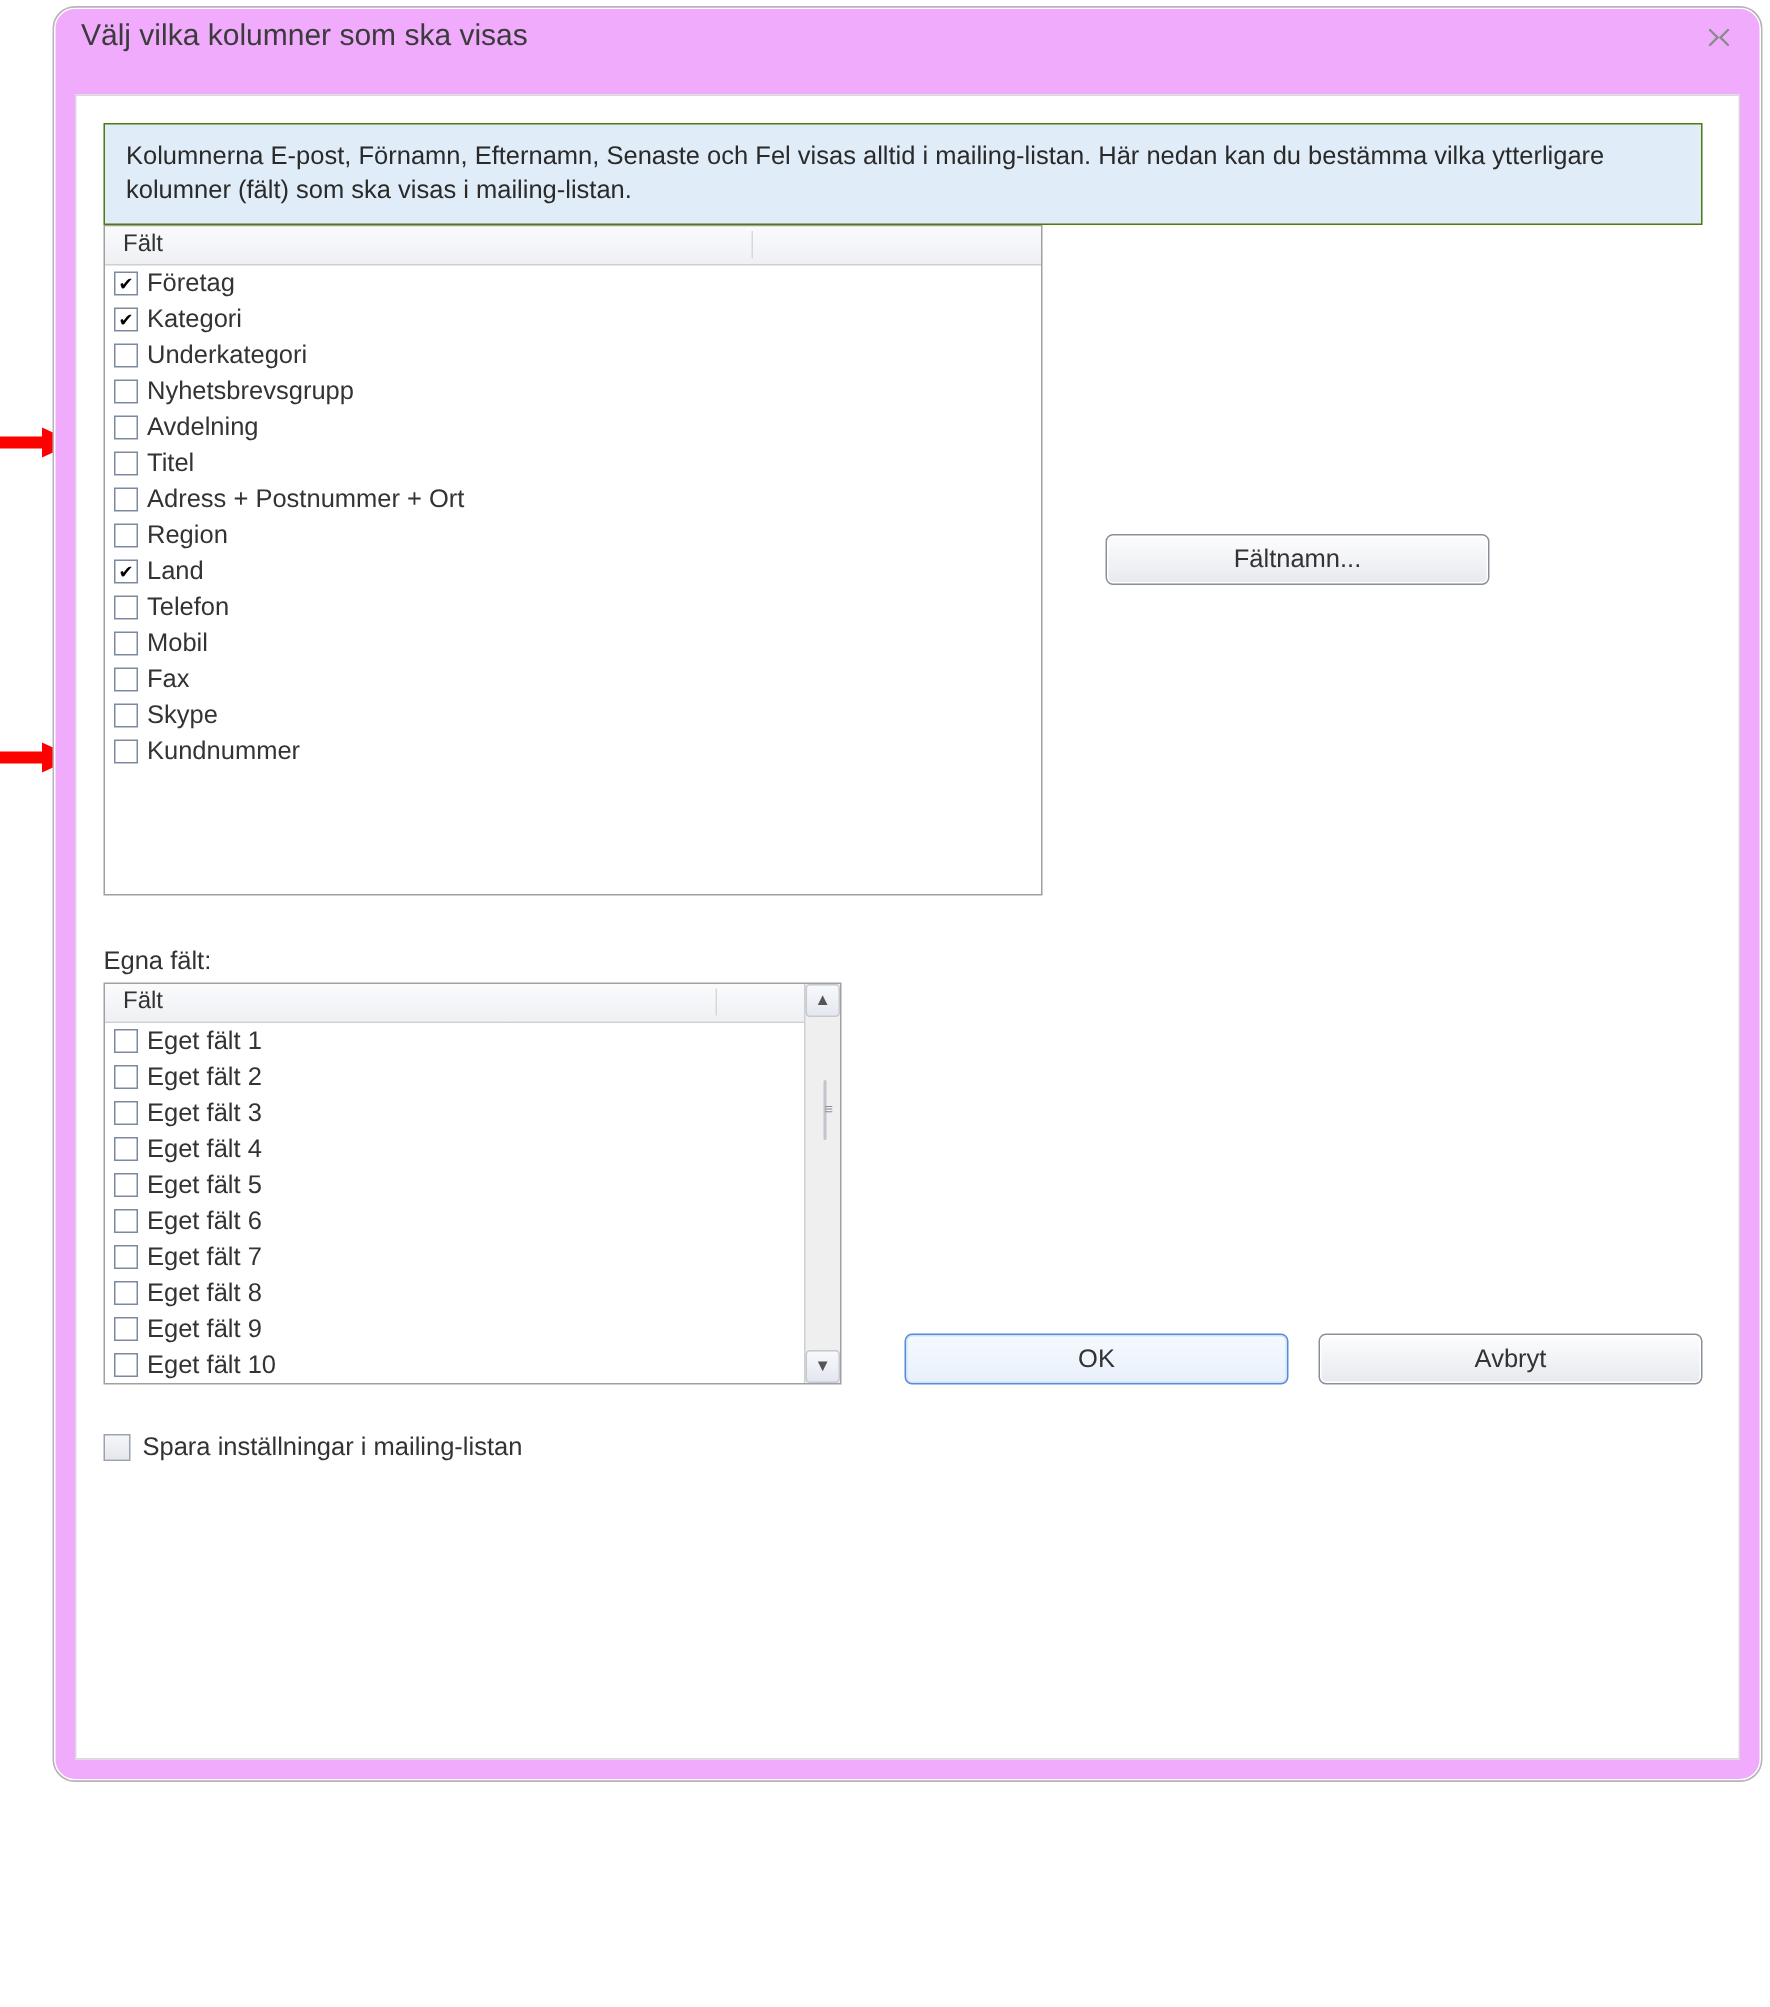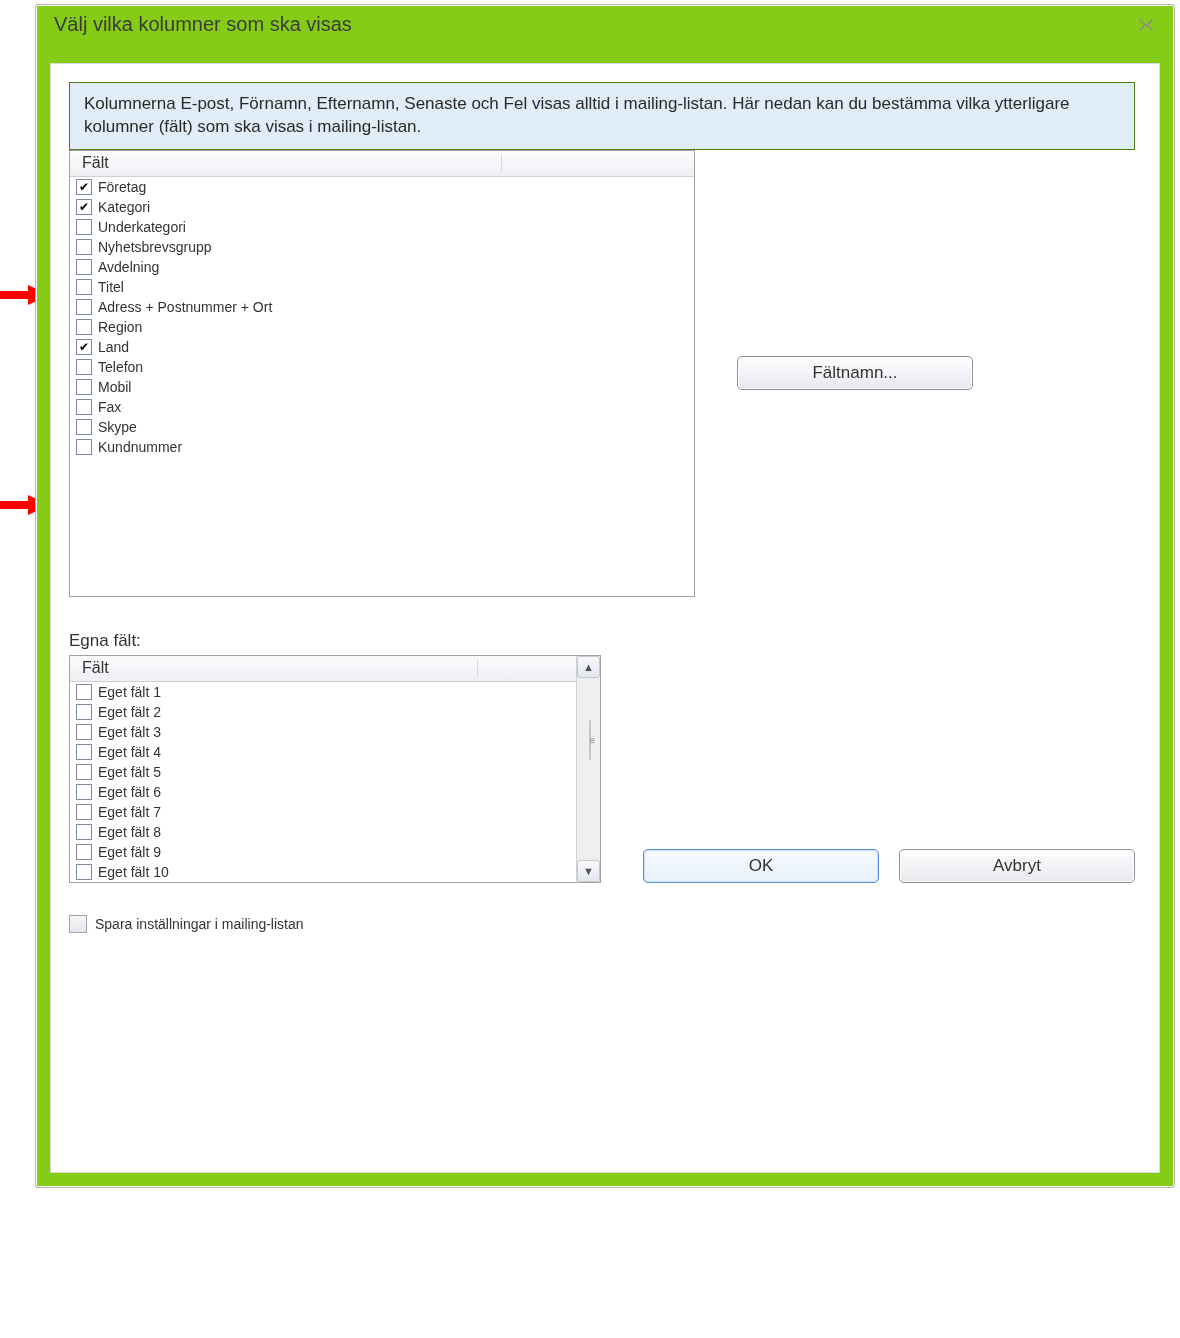--- a/index.html
+++ b/index.html
@@ -25,23 +25,23 @@
       position: absolute;
       height: 8px;
       background: #ff0000;
     }
     .dialog {
       position: absolute;
       left: 35px;
       top: 4px;
       width: 1140px;
       height: 1184px;
-      background: #84cc16;
+      background: #f0abfc;
       border: 1px solid #b5b5b5;
-      border-radius: 3px;
+      border-radius: 15px;
       box-shadow: 0 0 0 1px #fff inset;
     }
     .titlebar {
       display: flex;
       align-items: center;
       justify-content: space-between;
       padding: 8px 18px 6px 18px;
       font-size: 20px;
       color: #3b3b3b;
     }
@@ -149,23 +149,23 @@
       display:inline-flex;
       align-items:center;
       justify-content:center;
       font-size:13px;
       line-height:1;
       color:#000;
       flex:0 0 16px;
       cursor:pointer;
     }
     .cb.checked::after { content:"✔"; font-size:12px; }
-    .row-label { font-size:14px; color:#333; }
+    .row-label { font-size:17px; color:#333; }
     .btn {
-      width: 236px;
+      width: 256px;
       height: 34px;
       border: 1px solid #8a8f99;
       border-radius: 5px;
       background: linear-gradient(#fdfdfe, #e7e9ee);
       font-size: 17px;
       display:flex; align-items:center; justify-content:center;
       cursor:pointer;
       box-shadow: inset 0 0 0 1px #fff;
     }
     .btn.primary {

